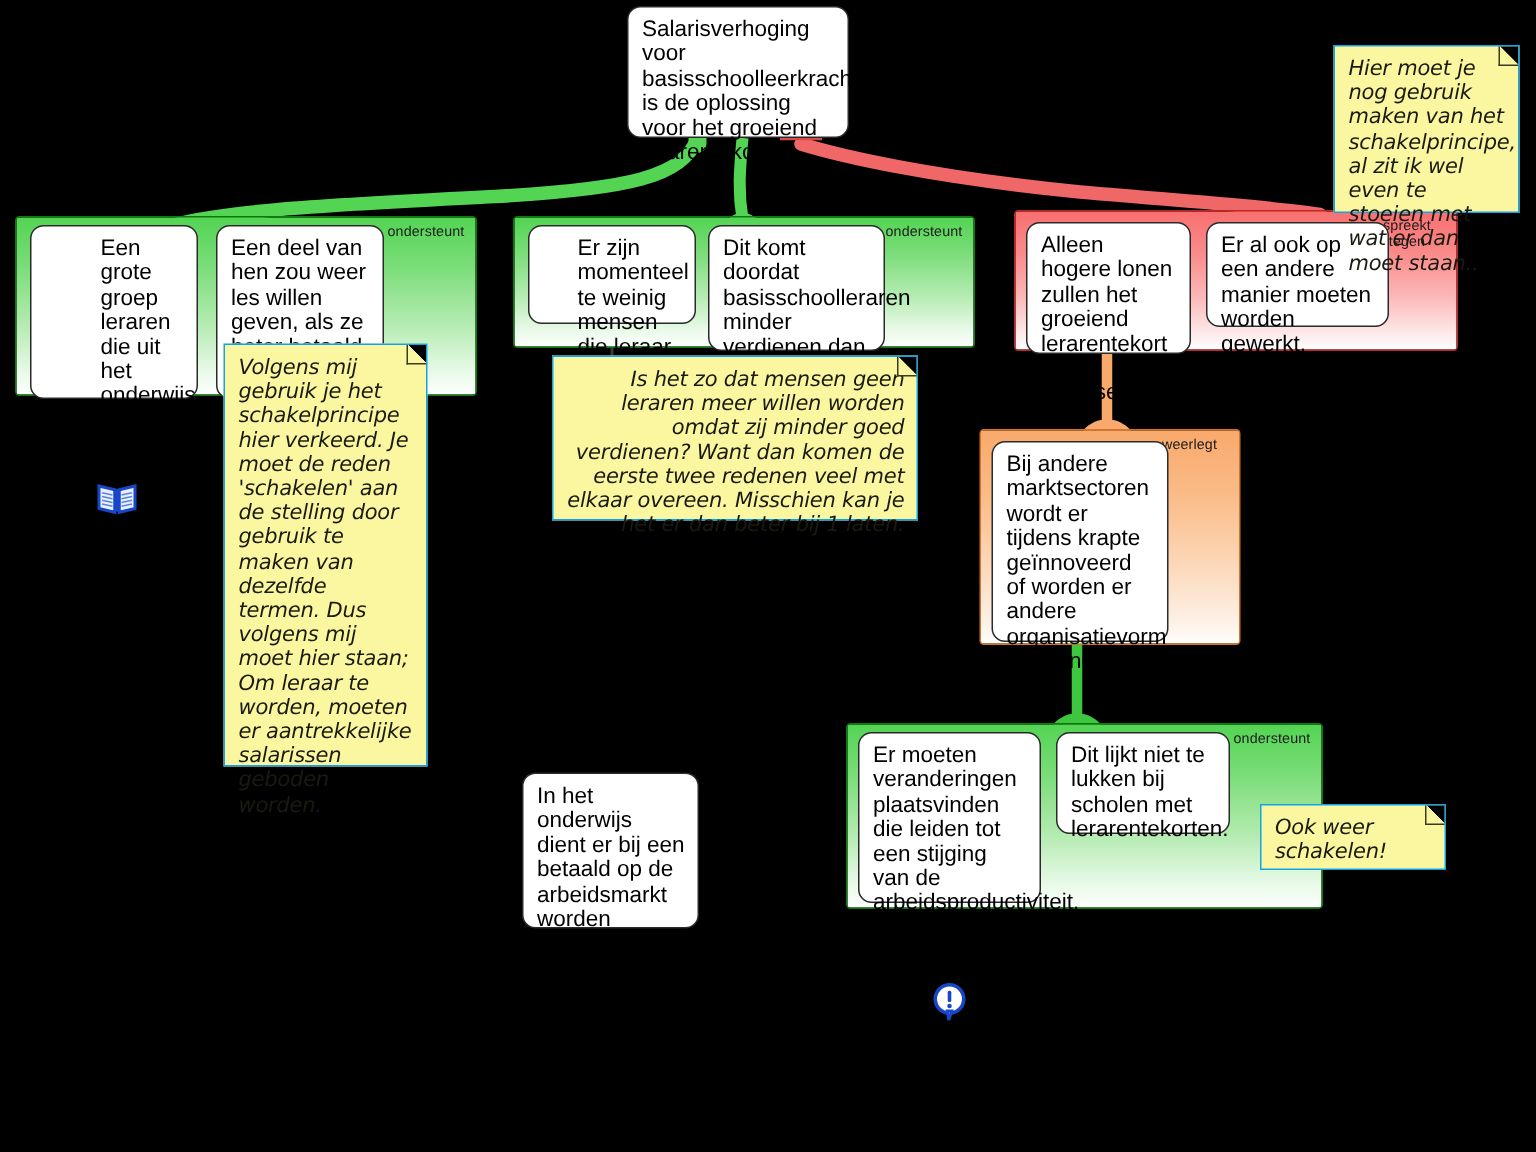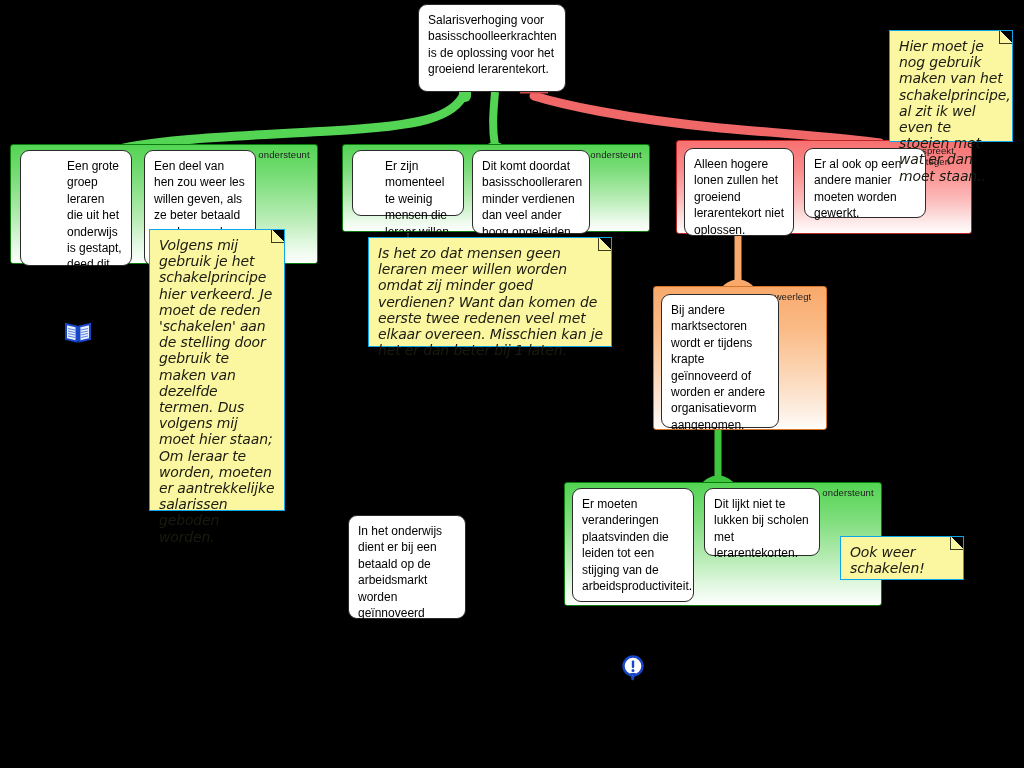--- a/index.html
+++ b/index.html
@@ -57,21 +57,21 @@
   }
 
   
   .claim {
     position: absolute;
     background: #ffffff;
     border: 1.6px solid #2a2a2a;
     border-radius: 9px;
     box-sizing: border-box;
     padding: 7px 8px 6px 9px;
-    font-size: 12px;
+    font-size: 15px;
     line-height: 16.4px;
     color: #000000;
     font-family: "Liberation Sans", sans-serif;
   }
 
   
   .note {
     position: absolute;
     background: #fbf7a0;
     border: 1px solid #0ea5e9;
@@ -184,21 +184,21 @@
   </div>
 
   <div class="note" style="left:889px; top:30px; width:124px; height:112px;">
     <span>Hier moet je nog gebruik maken van het schakelprincipe, al zit ik wel even te stoeien met wat er dan moet staan..</span>
   </div>
 
   <div class="note" style="left:149px; top:229px; width:136px; height:282px;">
     <span>Volgens mij gebruik je het schakelprincipe hier verkeerd. Je moet de reden 'schakelen' aan de stelling door gebruik te maken van dezelfde termen. Dus volgens mij moet hier staan; Om leraar te worden, moeten er aantrekkelijke salarissen geboden worden.</span>
   </div>
 
-  <div class="note" style="left:368px; top:237px; width:244px; height:110px;">
+  <div class="note" style="left:368px; top:237px; width:244px; height:110px;text-align:right;">
     <span>Is het zo dat mensen geen leraren meer willen worden omdat zij minder goed verdienen? Want dan komen de eerste twee redenen veel met elkaar overeen. Misschien kan je het er dan beter bij 1 laten.</span>
   </div>
 
   <div class="note" style="left:840px; top:536px; width:124px; height:44px;">
     <span>Ook weer schakelen!</span>
   </div>
 
   <div class="icon-el" style="left:64px; top:320px; width:28px; height:24px;">
     <svg width="28" height="24" viewBox="0 0 28 24">
       <path d="M2 4 L12.5 6.5 L12.5 21.5 L2 19 Z" fill="#e8f0ff" stroke="#1846c8" stroke-width="2"></path>

